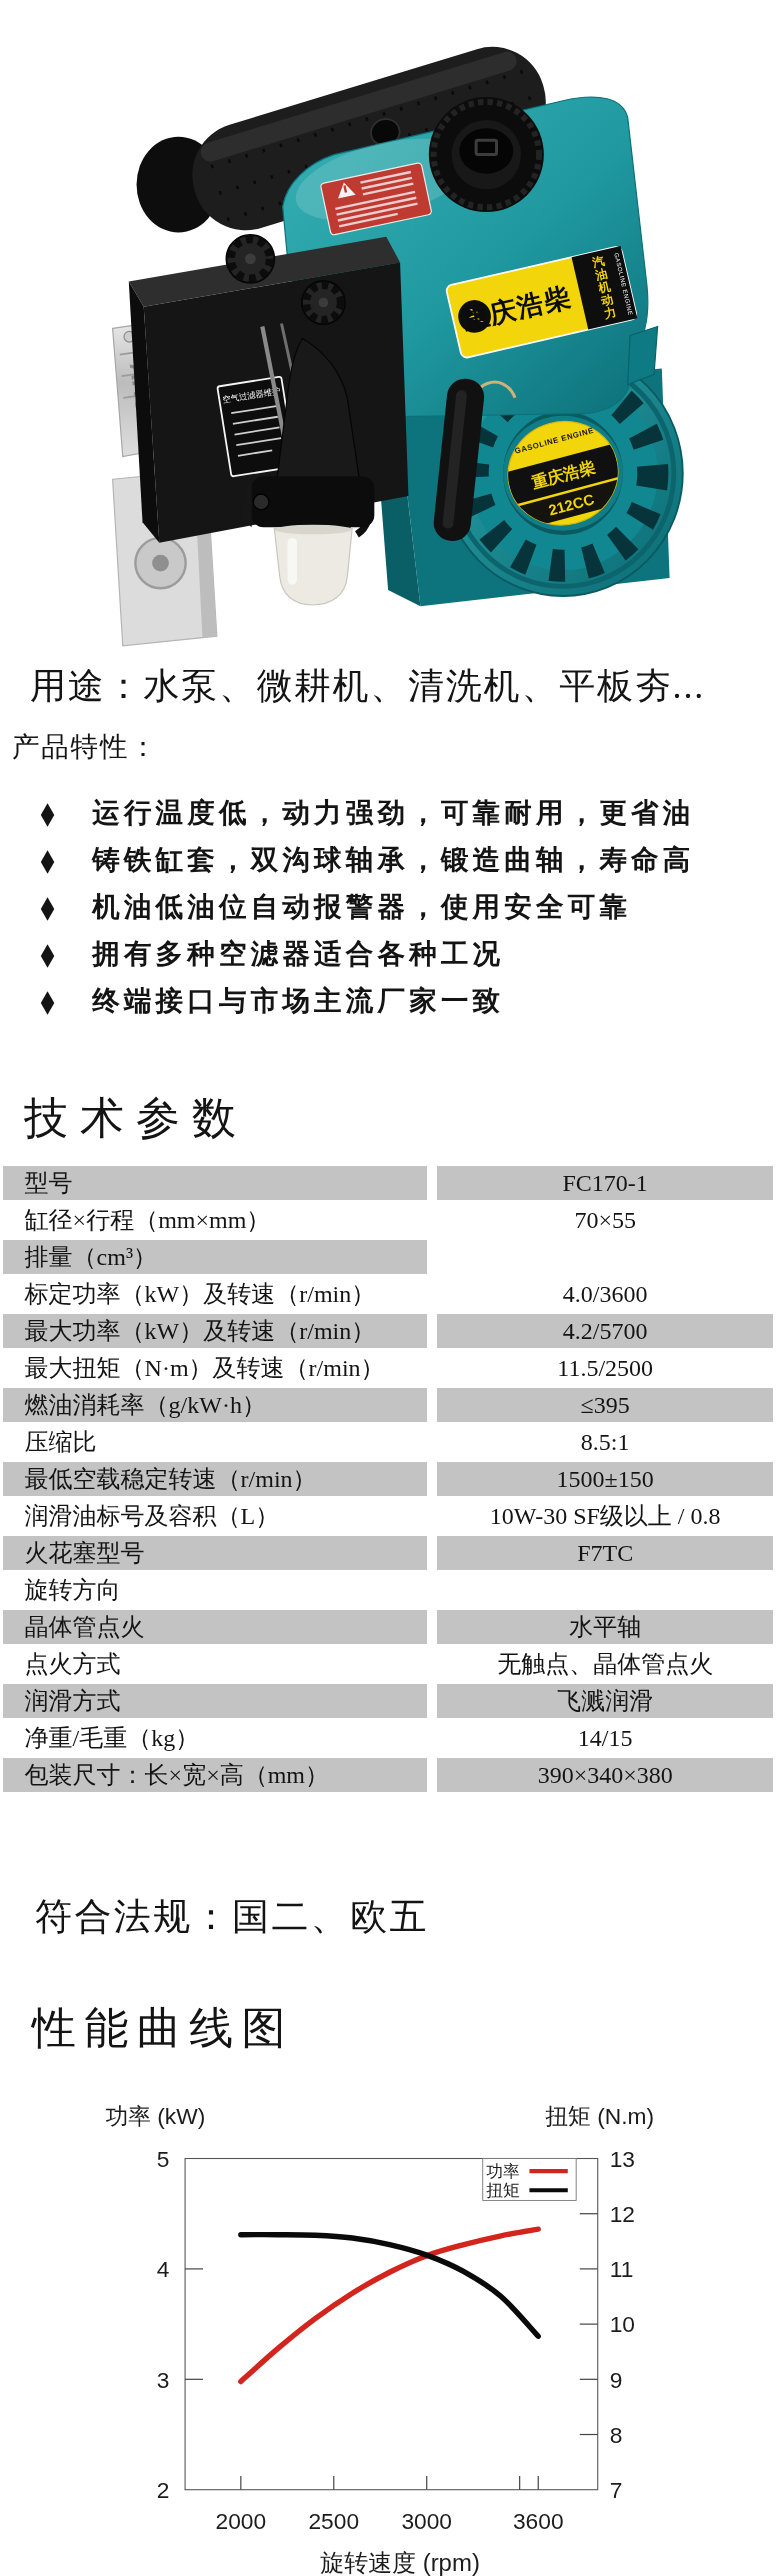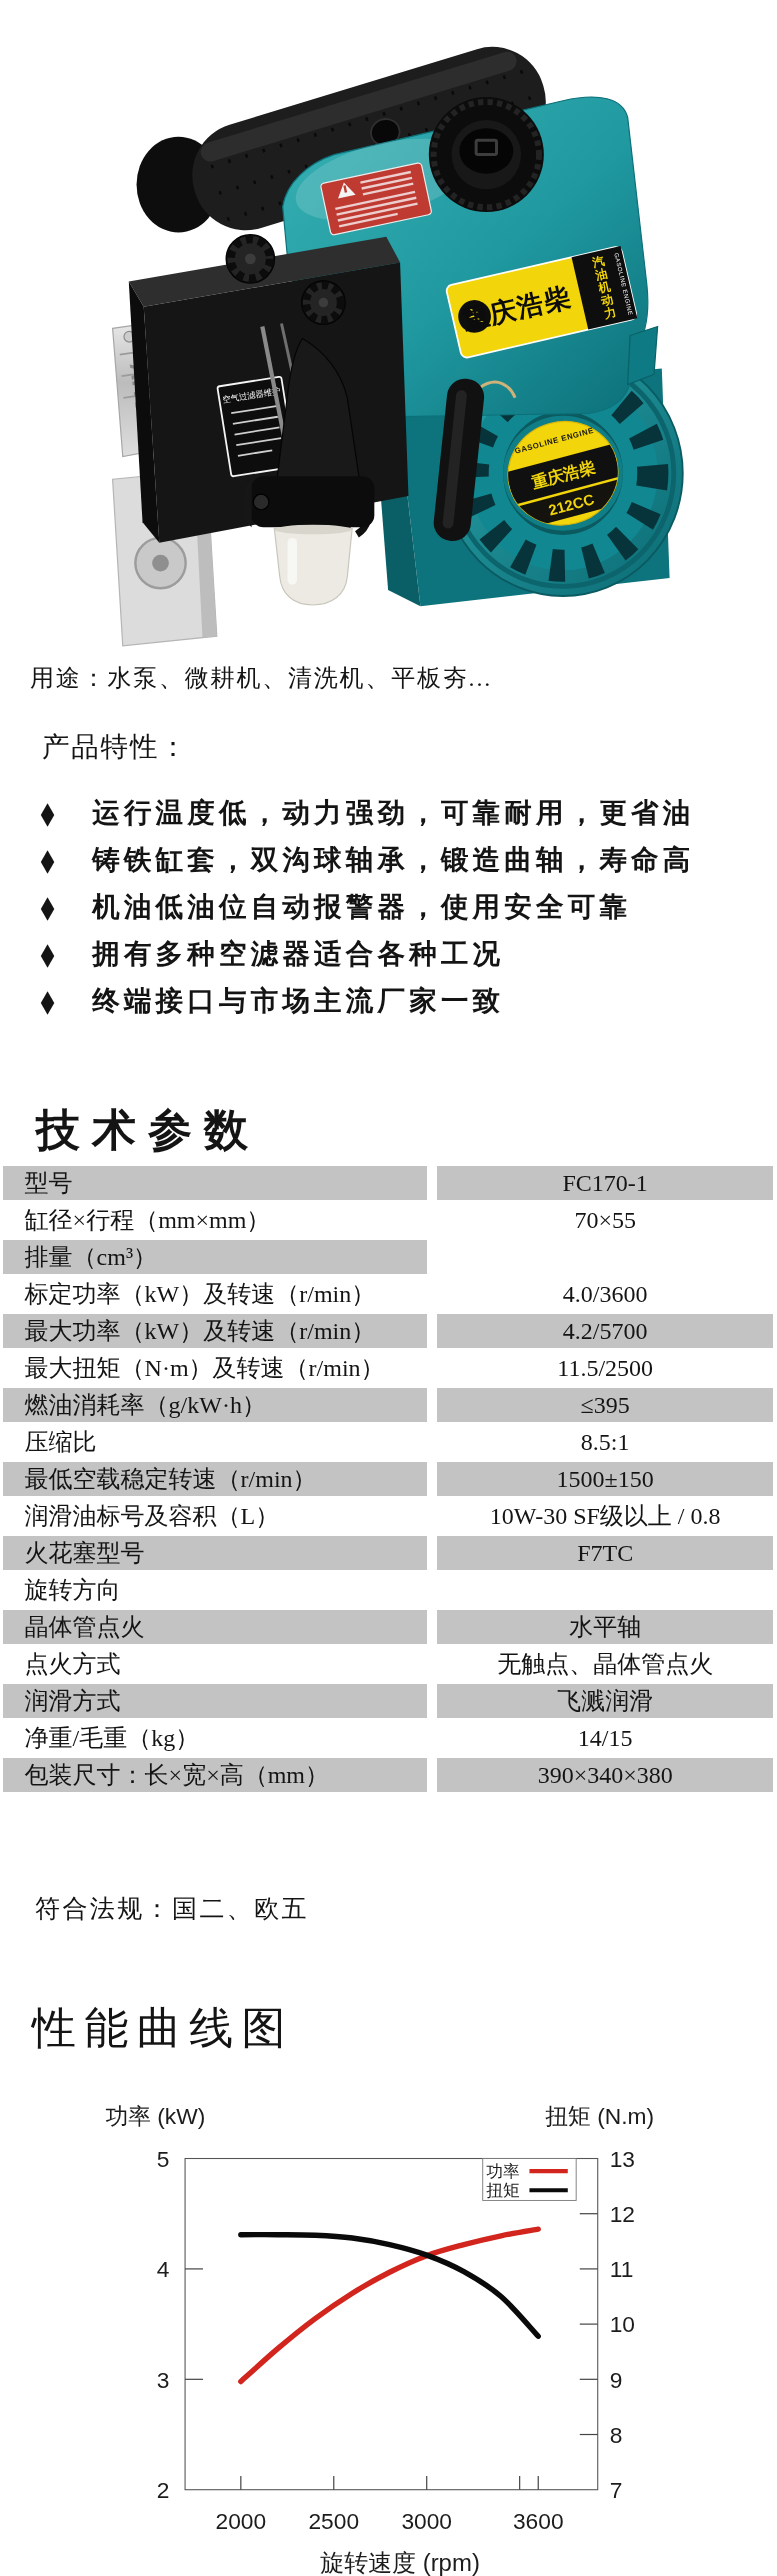--- a/index.html
+++ b/index.html
@@ -1,28 +1,28 @@
 <!DOCTYPE html>
 <html style="font-size:9.6px"><head>
 <meta charset="utf-8">
 <style>
   html,body{margin:0;padding:0;background:#ffffff;}
   .page{position:relative;width:778px;height:2576px;background:#fff;overflow:hidden;
         font-family:"Liberation Serif","DejaVu Serif",serif;color:#141414;}
   .abs{position:absolute;}
   
-  #usage-line{left:30px;top:662px;font-size:24px;letter-spacing:1.8px;white-space:nowrap;font-family:Liberation Serif, serif;}
-  #features-title{left:42px;top:729px;font-size:27.5px;letter-spacing:1.8px;}
+  #usage-line{left:30px;top:662px;font-size:36px;letter-spacing:1.8px;white-space:nowrap;font-family:Liberation Serif, serif;}
+  #features-title{left:12px;top:729px;font-size:27.5px;letter-spacing:1.8px;}
   #feature-list{left:37px;top:789px;list-style:none;margin:0;padding:0;}
   #feature-list li{display:flex;align-items:center;height:47px;font-size:27.5px;font-weight:bold;letter-spacing:4.2px;white-space:nowrap;}
   .diamond{display:inline-block;font-size:26px;margin-right:31px;transform:scaleX(.68) scaleY(1.18);font-weight:normal;}
   .section-title{font-size:44px;line-height:1;white-space:nowrap;}
   #tech-title{left:24px;top:1097px;letter-spacing:12px;}
   #perf-title{left:24px;top:1999px;letter-spacing:8.4px;}
-  #compliance-line{left:35px;top:1892px;font-size:25px;letter-spacing:2.4px;white-space:nowrap;}
+  #compliance-line{left:35px;top:1892px;font-size:37px;letter-spacing:2.4px;white-space:nowrap;}
   
   #spec-table{left:3px;top:1166px;width:770px;}
   .spec-row{display:flex;height:37px;align-items:flex-start;}
   .spec-cell{height:34px;display:flex;align-items:center;font-size:24px;}
   .cell-l{width:402px;padding-left:21.6px;}
   .cell-gap{width:10.8px;height:34px;}
   .cell-r{flex:1;justify-content:center;text-align:center;}
   .spec-row.gray .spec-cell{background:#c3c3c3;}
   
   #chart-svg{left:0;top:2083px;}
@@ -220,21 +220,21 @@
       <li>
         <span class="diamond">◆</span>
         <span>拥有多种空滤器适合各种工况</span>
       </li>
       <li>
         <span class="diamond">◆</span>
         <span>终端接口与市场主流厂家一致</span>
       </li>
     </ul>
 
-  <h1 id="tech-title" class="abs section-title" style="margin:12px;font-weight:bold;">技术参数</h1>
+  <h1 id="tech-title" class="abs section-title" style="margin:0;font-weight:normal;">技术参数</h1>
 
   <div id="spec-table" class="abs">
       <div class="spec-row gray">
         <div class="spec-cell cell-l">型号</div>
         <div class="cell-gap"></div>
         <div class="spec-cell cell-r">FC170-1</div>
       </div>
       <div class="spec-row white">
         <div class="spec-cell cell-l">缸径×行程（mm×mm）</div>
         <div class="cell-gap"></div>

